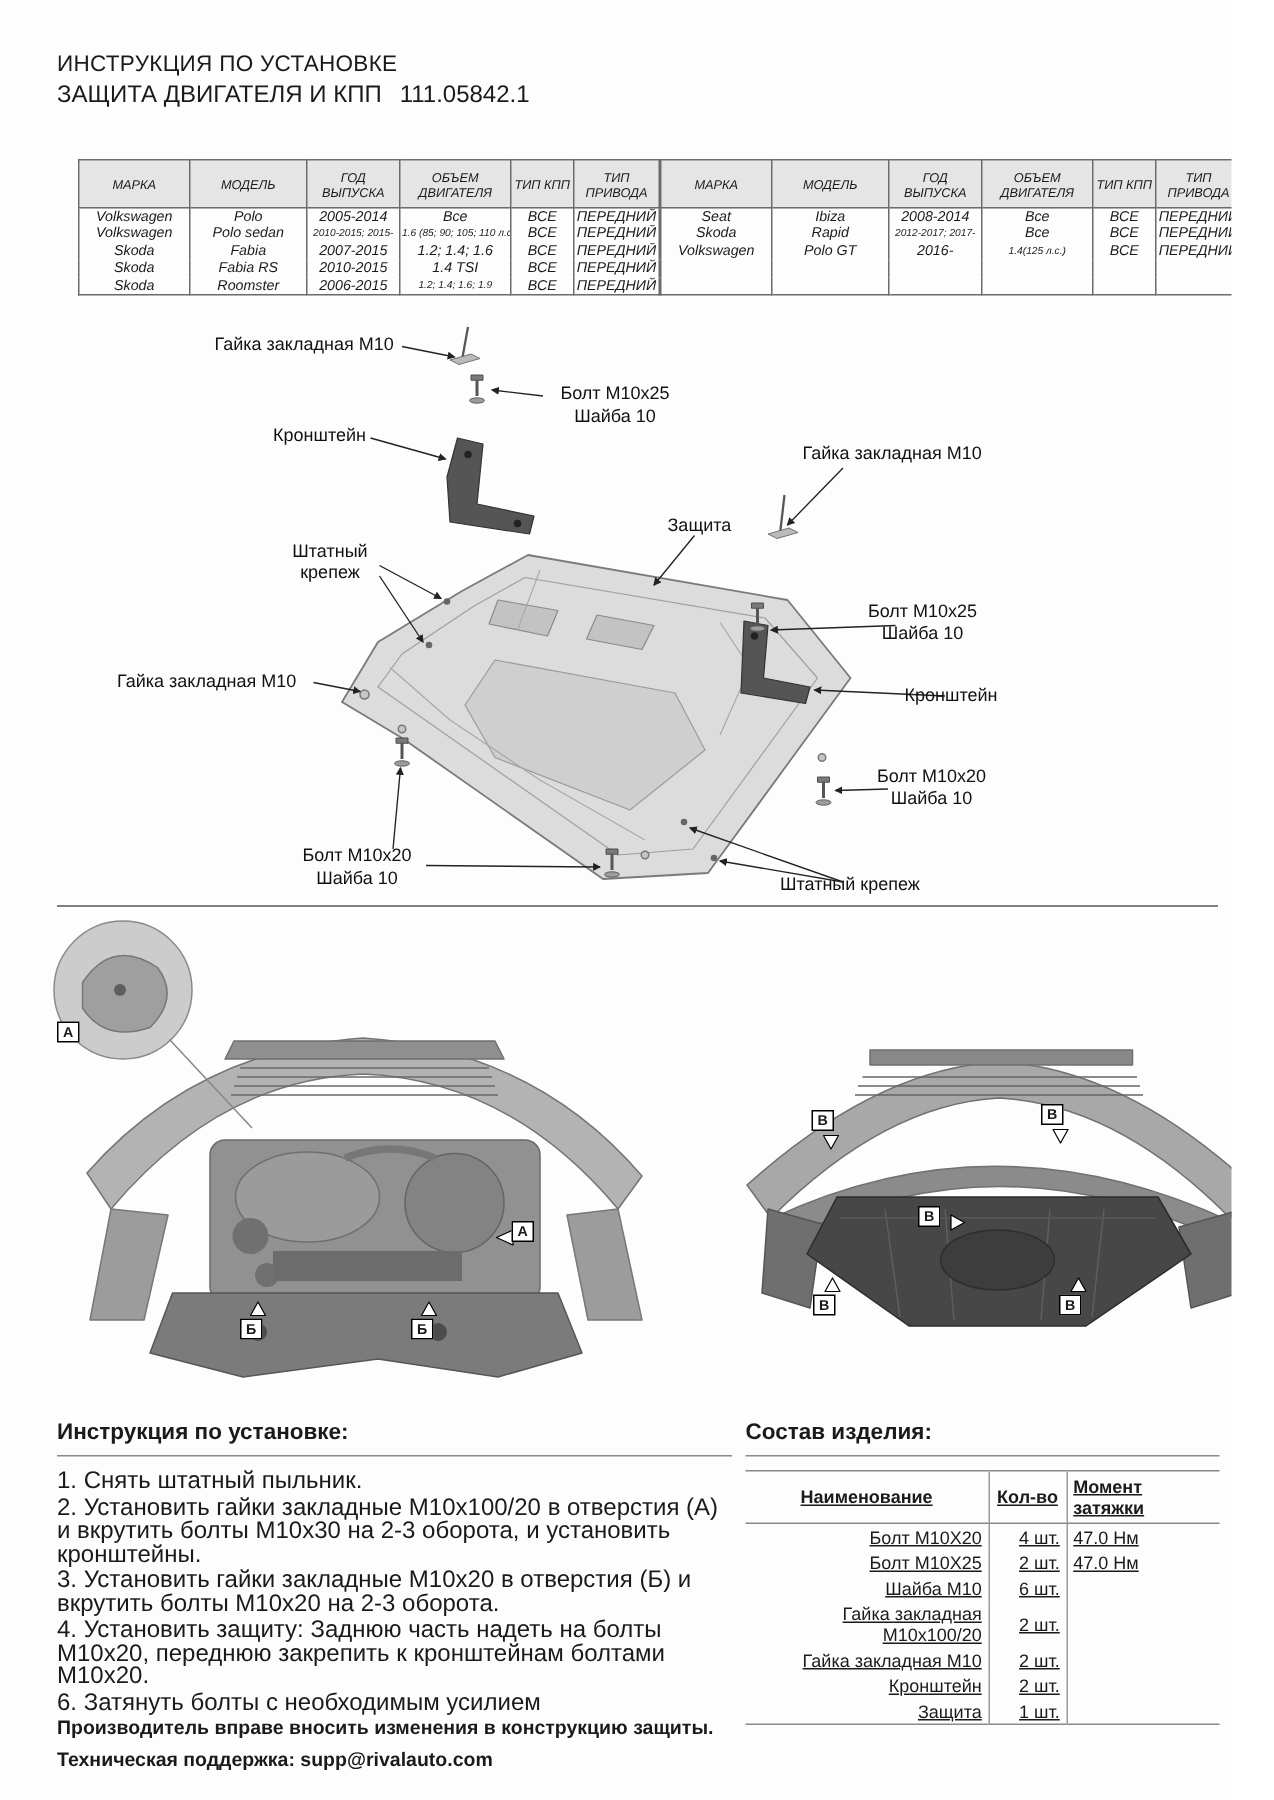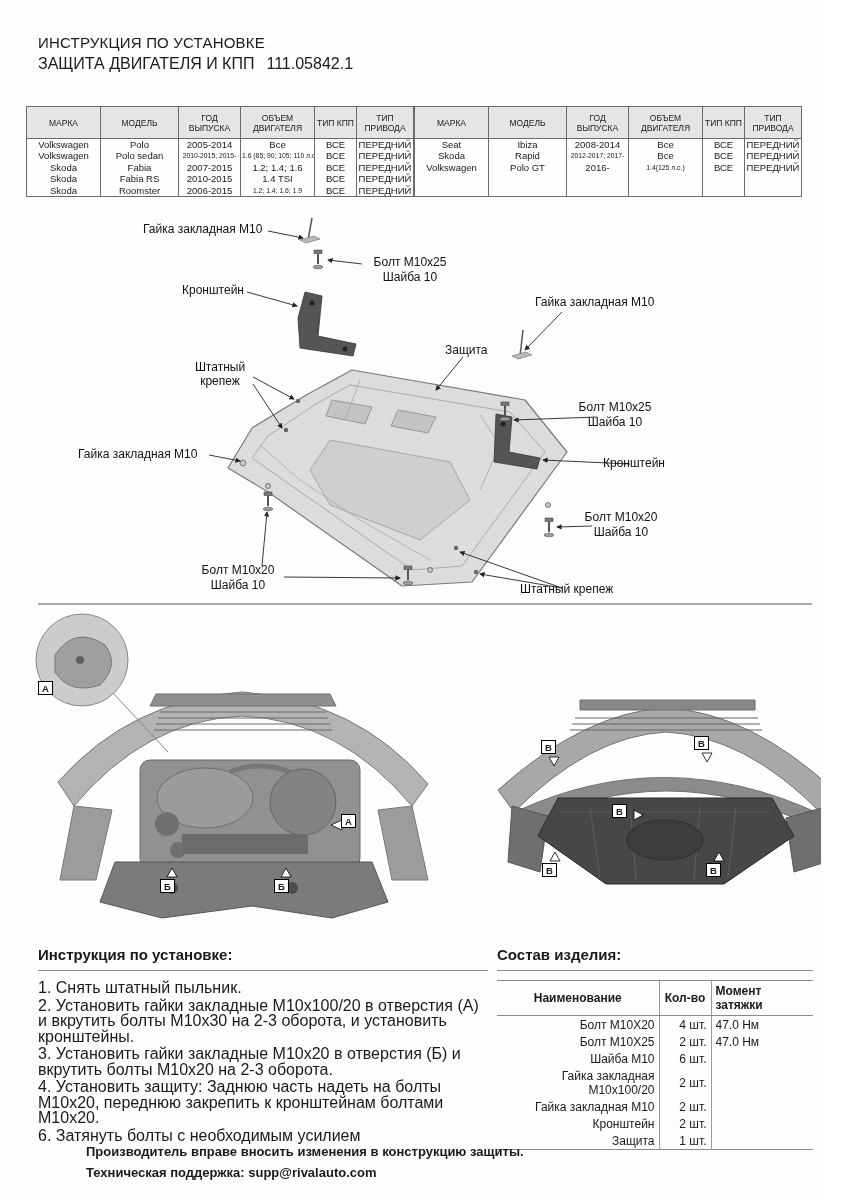--- a/index.html
+++ b/index.html
@@ -8,21 +8,21 @@
   .page { position:relative; width:821px; height:1200px; background:#fdfdfd; overflow:hidden; }
   .gfx { position:absolute; left:0; top:0; }
 
   
   .hdr { position:absolute; left:38px; top:34px; }
   .hdr .sub { font-size:15px; letter-spacing:.2px; }
   .hdr .ttl { font-size:16px; font-weight:normal; margin-top:4px; }
   .hdr .pn  { margin-left:12px; }
 
   
-  .fitwrap { position:absolute; left:26px; top:106px; width:774px; display:flex; }
+  .fitwrap { position:absolute; left:52px; top:106px; width:774px; display:flex;font-style:italic; }
   table.fit { border-collapse:collapse; width:387px; table-layout:fixed; }
   .fit th { background:#e5e5e5; border:1px solid #6b6b6b; font-weight:normal; font-size:8.5px;
             text-align:center; vertical-align:middle; height:32px; padding:2px 1px; line-height:10px; }
   .fit td { border-left:1px solid #6b6b6b; border-right:1px solid #6b6b6b; font-size:9.5px;
             text-align:center; padding:0 1px; height:11.5px; line-height:11px; white-space:nowrap; overflow:hidden; }
   .fit tr:last-child td { border-bottom:1px solid #6b6b6b; }
   .fit td.sm { font-size:6.8px; }
 
   
   .lab { position:absolute; font-size:12px; white-space:nowrap; color:#111; }
@@ -33,31 +33,31 @@
   .mk { position:absolute; width:15px; height:14px; background:#fff; border:1px solid #000;
         font-size:9.5px; font-weight:bold; text-align:center; line-height:13px; }
 
   
   .inst { position:absolute; left:38px; top:946px; width:450px; }
   .inst h3, .parts h3 { font-size:15px; font-weight:bold; }
   .hrule { border-top:1.5px solid #8a8a8a; margin:7px 0 9px 0; }
   .inst p { font-size:16px; line-height:15.5px; margin-bottom:2px; }
 
   .parts { position:absolute; left:497px; top:946px; width:316px; }
-  .parts table { width:100%; border-collapse:collapse; border-bottom:1.5px solid #8a8a8a; }
+  .parts table { width:100%; border-collapse:collapse; border-bottom:1.5px solid #8a8a8a;text-decoration:underline; }
   .parts th { font-size:12px; font-weight:bold; border-top:1.5px solid #8a8a8a; border-bottom:1.5px solid #8a8a8a;
               padding:3px 4px; text-align:center; }
   .parts th:last-child { text-align:left; }
   .parts td { font-size:12px; padding:1.5px 4px; }
   .parts td+td, .parts th+th { border-left:1px solid #9a9a9a; }
   .parts td.name { text-align:right; }
   .parts td.qty { text-align:right; }
   .parts td.tq { text-align:left; }
 
-  .foot { position:absolute; left:38px; top:1144px; font-size:13px; font-weight:bold;margin-left:48px; }
+  .foot { position:absolute; left:38px; top:1144px; font-size:13px; font-weight:bold; }
   .foot .f2 { margin-top:6px; }
 </style>
 </head>
 <body>
 
 <div class="page">
 
   <svg class="gfx" width="849" height="1200" viewBox="0 0 849 1200">
     <defs>
       <marker id="arr" viewBox="0 0 10 10" refX="8.5" refY="5" markerWidth="6" markerHeight="6" orient="auto-start-reverse">

